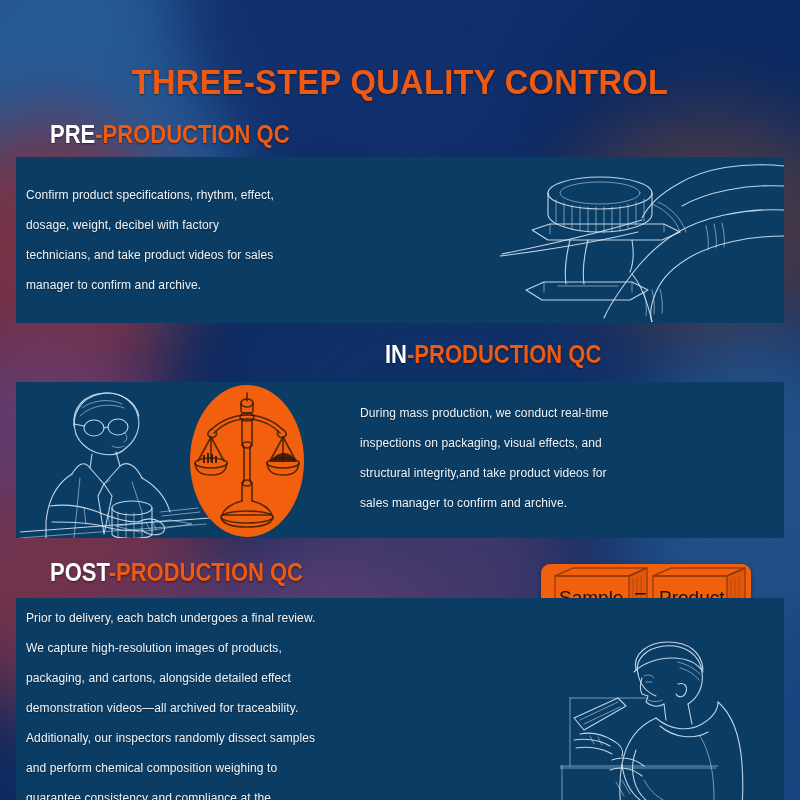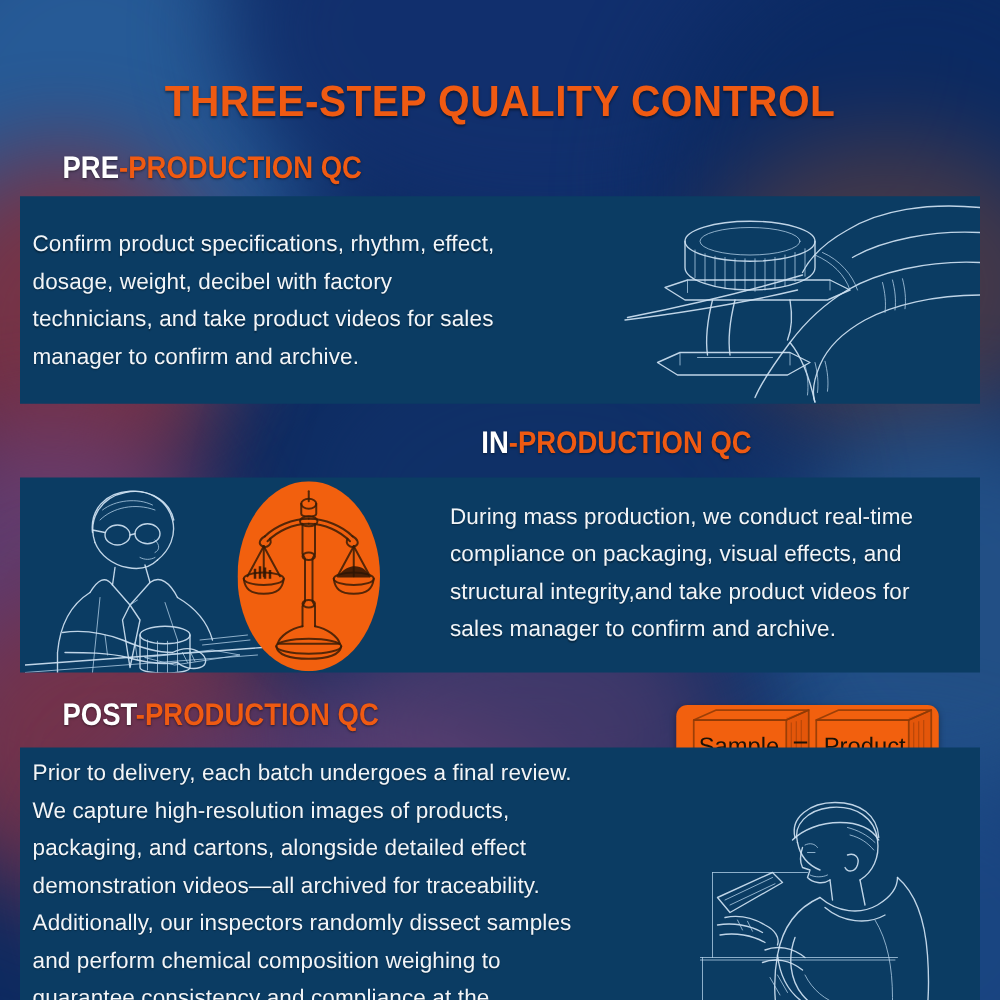--- a/index.html
+++ b/index.html
@@ -46,21 +46,21 @@
     white-space:nowrap;
     text-shadow:0 1px 2px rgba(0,0,0,.5);
   }
   .sec-head .w{color:#ffffff;}
   .sec-head .o{color:#ef5a12;}
 
   
   .body-text{
     position:absolute;
     color:#f2f5f8;
-    font-size:18px;
+    font-size:12px;
     line-height:30px;
     letter-spacing:.1px;
     white-space:pre-line;
     text-shadow:0 1px 1px rgba(0,0,0,.35);
   }
 
   
   .art{position:absolute;pointer-events:none;}
   .art svg{display:block;}
   .ln{fill:none;stroke:#cfe2f2;stroke-width:1.1;stroke-linecap:round;stroke-linejoin:round;opacity:.92;}
@@ -286,21 +286,21 @@
       <ellipse class="scale-ln" cx="57" cy="60" rx="5" ry="3"></ellipse>
       <ellipse class="scale-ln" cx="57" cy="98" rx="5" ry="3"></ellipse>
 
       <path class="scale-ln" d="M52 116 C42 118 34 124 32 130 L82 130 C80 124 72 118 62 116"></path>
       <ellipse class="scale-ln" cx="57" cy="132" rx="26" ry="6"></ellipse>
       <path class="scale-ln" d="M31 132 C32 138 40 142 57 142 C74 142 82 138 83 132"></path>
     </svg>
   </div>
 
   <div class="body-text" style="left:360px;top:358px;width:430px;">During mass production, we conduct real-time
-compliance on packaging, visual effects, and
+inspections on packaging, visual effects, and
 structural integrity,and take product videos for
 sales manager to confirm and archive.</div>
 
   <div class="sec-head" style="left:50px;top:518px;">
     <span class="w">POST</span><span class="o">-PRODUCTION QC</span>
   </div>
 
   <div class="badge" style="left:541px;top:524px;width:210px;height:68px;">
     <svg width="210" height="68" viewBox="0 0 210 68" style="position:absolute;left:0;top:0;">
 

